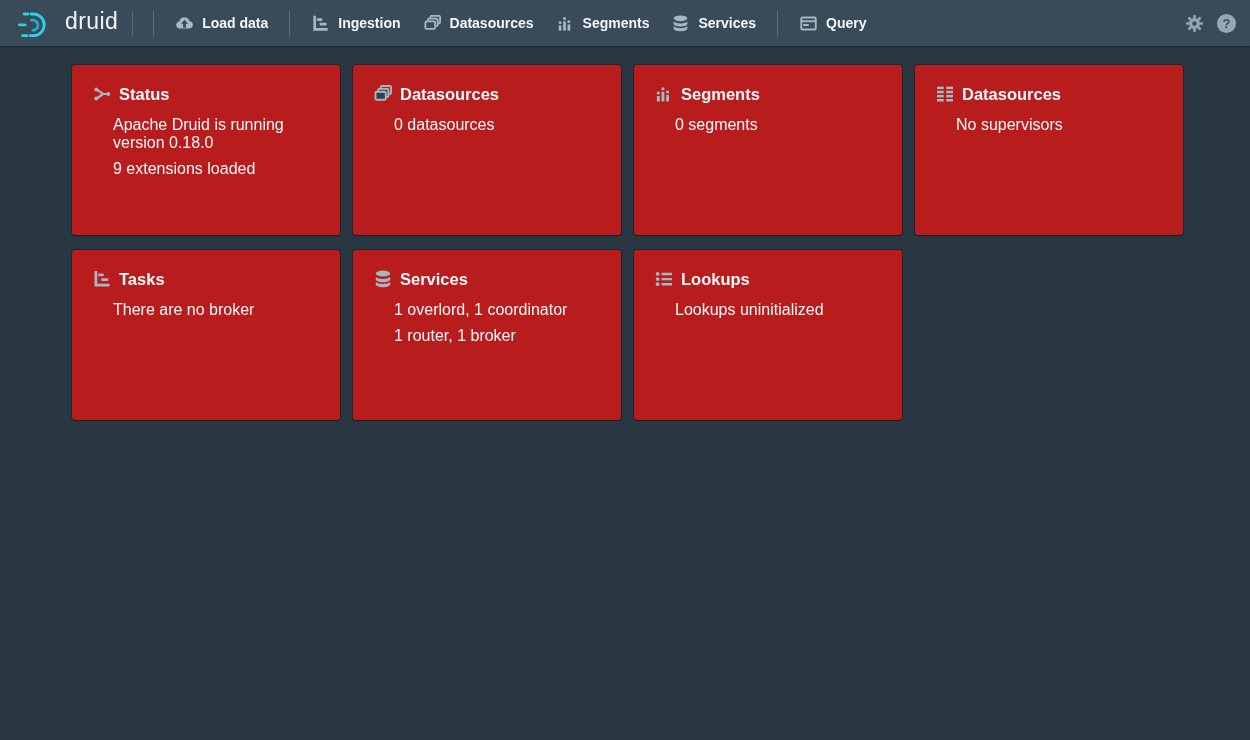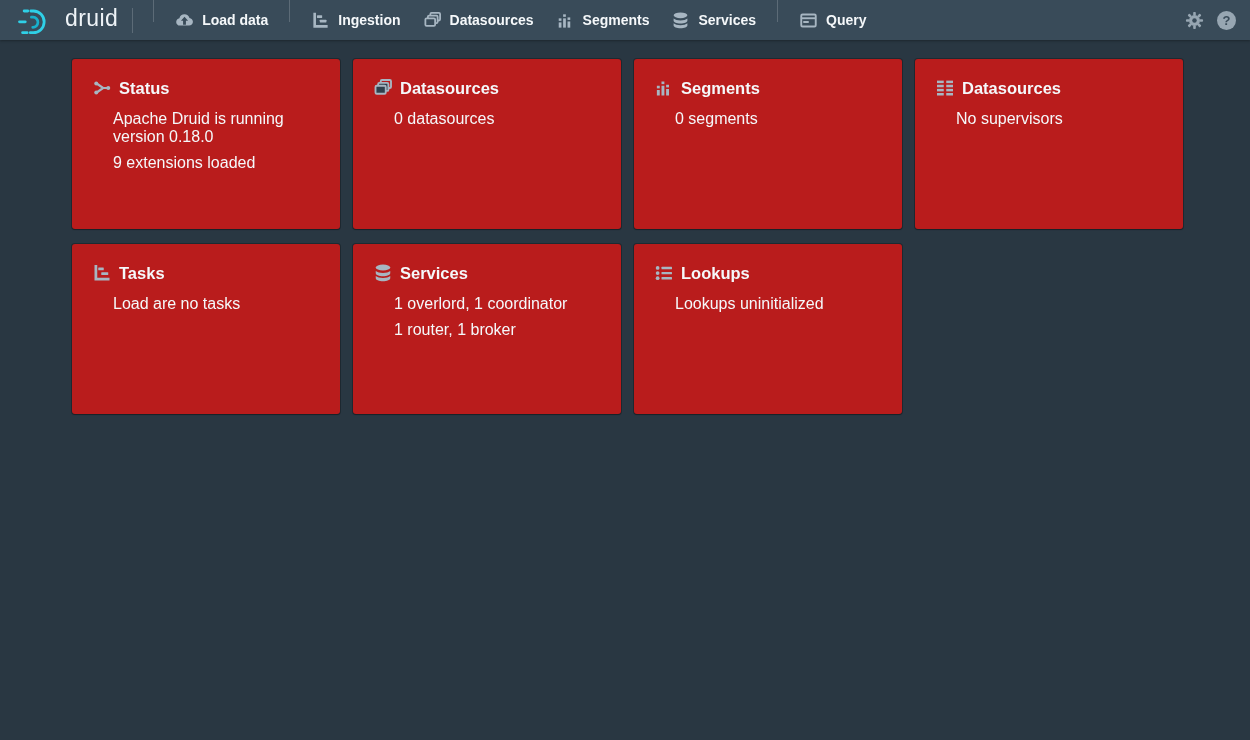--- a/index.html
+++ b/index.html
@@ -4,21 +4,21 @@
 <style>
   * { box-sizing: border-box; }
   html, body { margin: 0; padding: 0; }
   body {
     width: 1250px; height: 740px; overflow: hidden;
     background: #293742;
     font-family: "Liberation Sans", sans-serif;
   }
   
   .navbar {
-    height: 40px; background: #394b59;
+    height: 46px; background: #394b59;
     display: flex; align-items: center;
     padding: 0 14px 0 16px;
     box-shadow: 0 1px 2px rgba(16,22,26,.5);
     position: relative; z-index: 2;
   }
   .logo { display: flex; align-items: center; gap: 9px; cursor: pointer; }
   .logo svg { display: block; }
   .wordmark {
     color: #eef3f7; font-size: 23px; letter-spacing: .4px;
     margin-top: -3px; font-weight: 400;
@@ -82,21 +82,21 @@
           <path d="M2 17.3h5.6" stroke="#2fd0e7" stroke-width="2.7"></path>
           <path d="M5 27.8h4.4" stroke="#2fd0e7" stroke-width="2.7"></path>
           <path d="M13 6.8h2.6a10.5 10.5 0 1 1 -0.4 21H12.4" stroke="#2fd0e7" stroke-width="2.7"></path>
           <path d="M13.5 12.8h1.6a4.9 4.9 0 1 1 -0.3 9.8" stroke="#18b0cb" stroke-width="2.6"></path>
         </g>
       </svg>
     </span>
     <span class="wordmark">druid</span>
   </div>
   <span class="nav-divider logo-divider"></span>
-  <div id="navItems" style="display:flex;align-items:flex-start;">
+  <div id="navItems" style="display:flex;align-items:center;">
       <span class="nav-divider"></span>
       <div class="nav-item">
         <span class="nav-icon">
           <svg viewBox="0 0 16 16">
             <path fill="currentColor" d="M8 2.7c2 0 3.7 1.3 4.2 3.1 1.6.2 2.9 1.6 2.9 3.2 0 1.8-1.5 3.3-3.3 3.3H4.1C2.4 12.3 1 10.9 1 9.2c0-1.6 1.2-2.9 2.7-3.2C4.2 4.1 5.9 2.7 8 2.7z"></path>
             <path fill="var(--occl)" d="M8 4.9l3 3.4H9.2v3.2H6.8V8.3H5z"></path>
           </svg>
         </span>
         <span class="nav-label">Load data</span>
       </div>
@@ -270,21 +270,21 @@
           <span class="card-icon">
             <svg viewBox="0 0 16 16">
               <path fill="currentColor" d="M2 1.5h2.2v10.3H14v2.2H2z"></path>
               <rect fill="currentColor" x="5" y="3.6" width="4.4" height="2.2" rx="0.4"></rect>
               <rect fill="currentColor" x="7.4" y="7.4" width="5.6" height="2.2" rx="0.4"></rect>
             </svg>
           </span>
           <span class="card-title">Tasks</span>
         </div>
         <div class="card-body">
-          <p>Load are no tasks</p>
+          <p>There are no broker</p>
         </div>
       </div>
       <div class="card">
         <div class="card-title-row">
           <span class="card-icon">
             <svg viewBox="0 0 16 16">
               <g fill="currentColor">
                 <ellipse cx="8" cy="3.6" rx="5.8" ry="2.4"></ellipse>
                 <path d="M2.2 6.4c1.2 1 3.3 1.6 5.8 1.6s4.6-.6 5.8-1.6v1.8c0 1.3-2.6 2.4-5.8 2.4S2.2 9.5 2.2 8.2z"></path>
                 <path d="M2.2 10.4c1.2 1 3.3 1.6 5.8 1.6s4.6-.6 5.8-1.6v1.8c0 1.3-2.6 2.4-5.8 2.4s-5.8-1.1-5.8-2.4z"></path>

